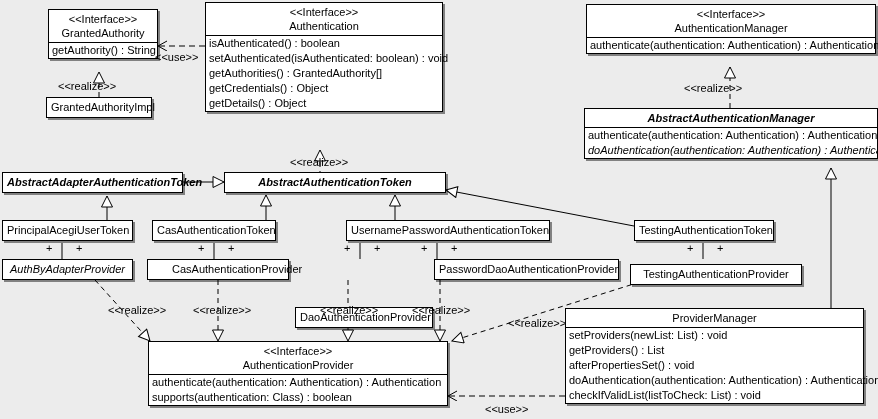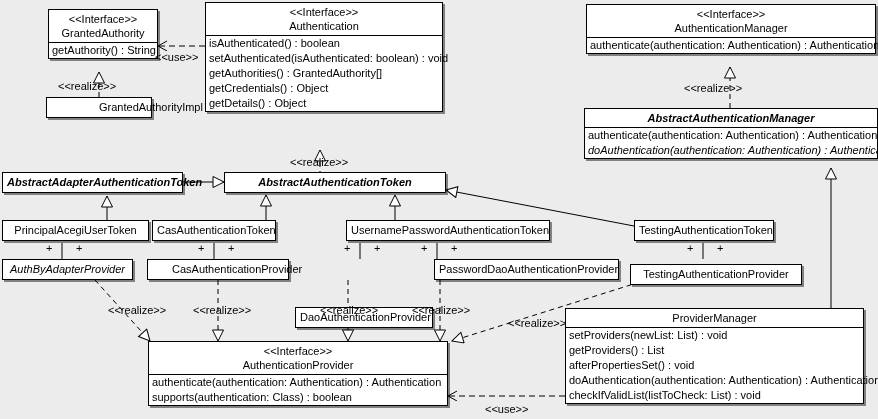--- a/index.html
+++ b/index.html
@@ -121,21 +121,21 @@
     <div class="hdr">
       <span class="stereo">&lt;&lt;Interface&gt;&gt;</span>
       <span class="nm">GrantedAuthority</span>
     </div>
     <div class="sep"></div>
     <div class="members">
       <div class="mem">getAuthority() : String</div>
     </div>
   </div>
 
-  <div class="uml simple" style="left:46px;top:97px;width:106px;padding-left:48px;">
+  <div class="uml simple" style="left:46px;top:97px;width:106px;">
     <span class="nm">GrantedAuthorityImpl</span>
   </div>
 
   <div class="uml" style="left:205px;top:2px;width:238px;">
     <div class="hdr">
       <span class="stereo">&lt;&lt;Interface&gt;&gt;</span>
       <span class="nm">Authentication</span>
     </div>
     <div class="sep"></div>
     <div class="members">
@@ -170,21 +170,21 @@
   </div>
 
   <div class="uml simple" style="left:2px;top:172px;width:181px;">
     <span class="nm abstract">AbstractAdapterAuthenticationToken</span>
   </div>
 
   <div class="uml simple" style="left:224px;top:172px;width:222px;">
     <span class="nm abstract">AbstractAuthenticationToken</span>
   </div>
 
-  <div class="uml simple" style="left:2px;top:220px;width:147px;">
+  <div class="uml simple" style="left:2px;top:220px;width:131px;">
     <span class="nm">PrincipalAcegiUserToken</span>
   </div>
 
   <div class="uml simple" style="left:152px;top:220px;width:124px;">
     <span class="nm">CasAuthenticationToken</span>
   </div>
 
   <div class="uml simple" style="left:346px;top:220px;width:204px;">
     <span class="nm">UsernamePasswordAuthenticationToken</span>
   </div>

